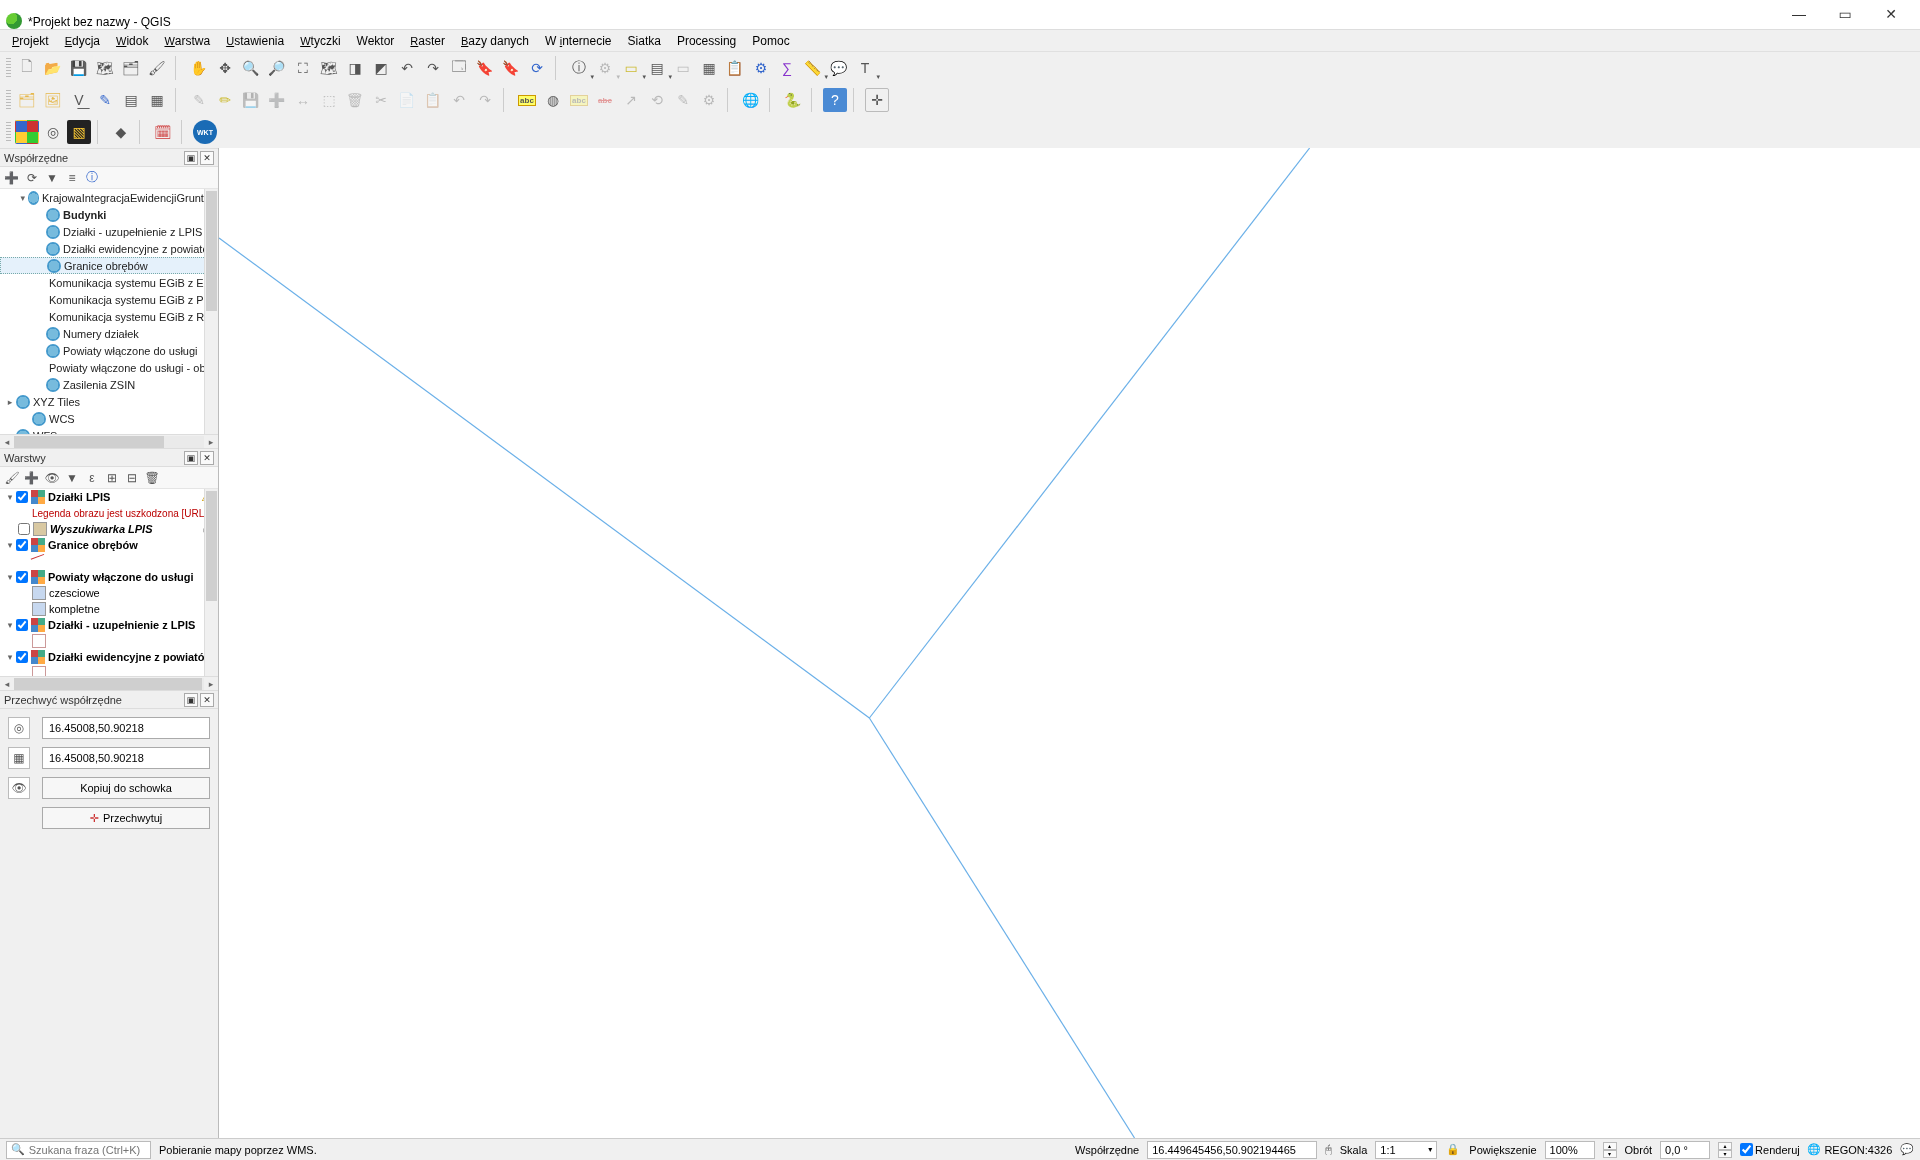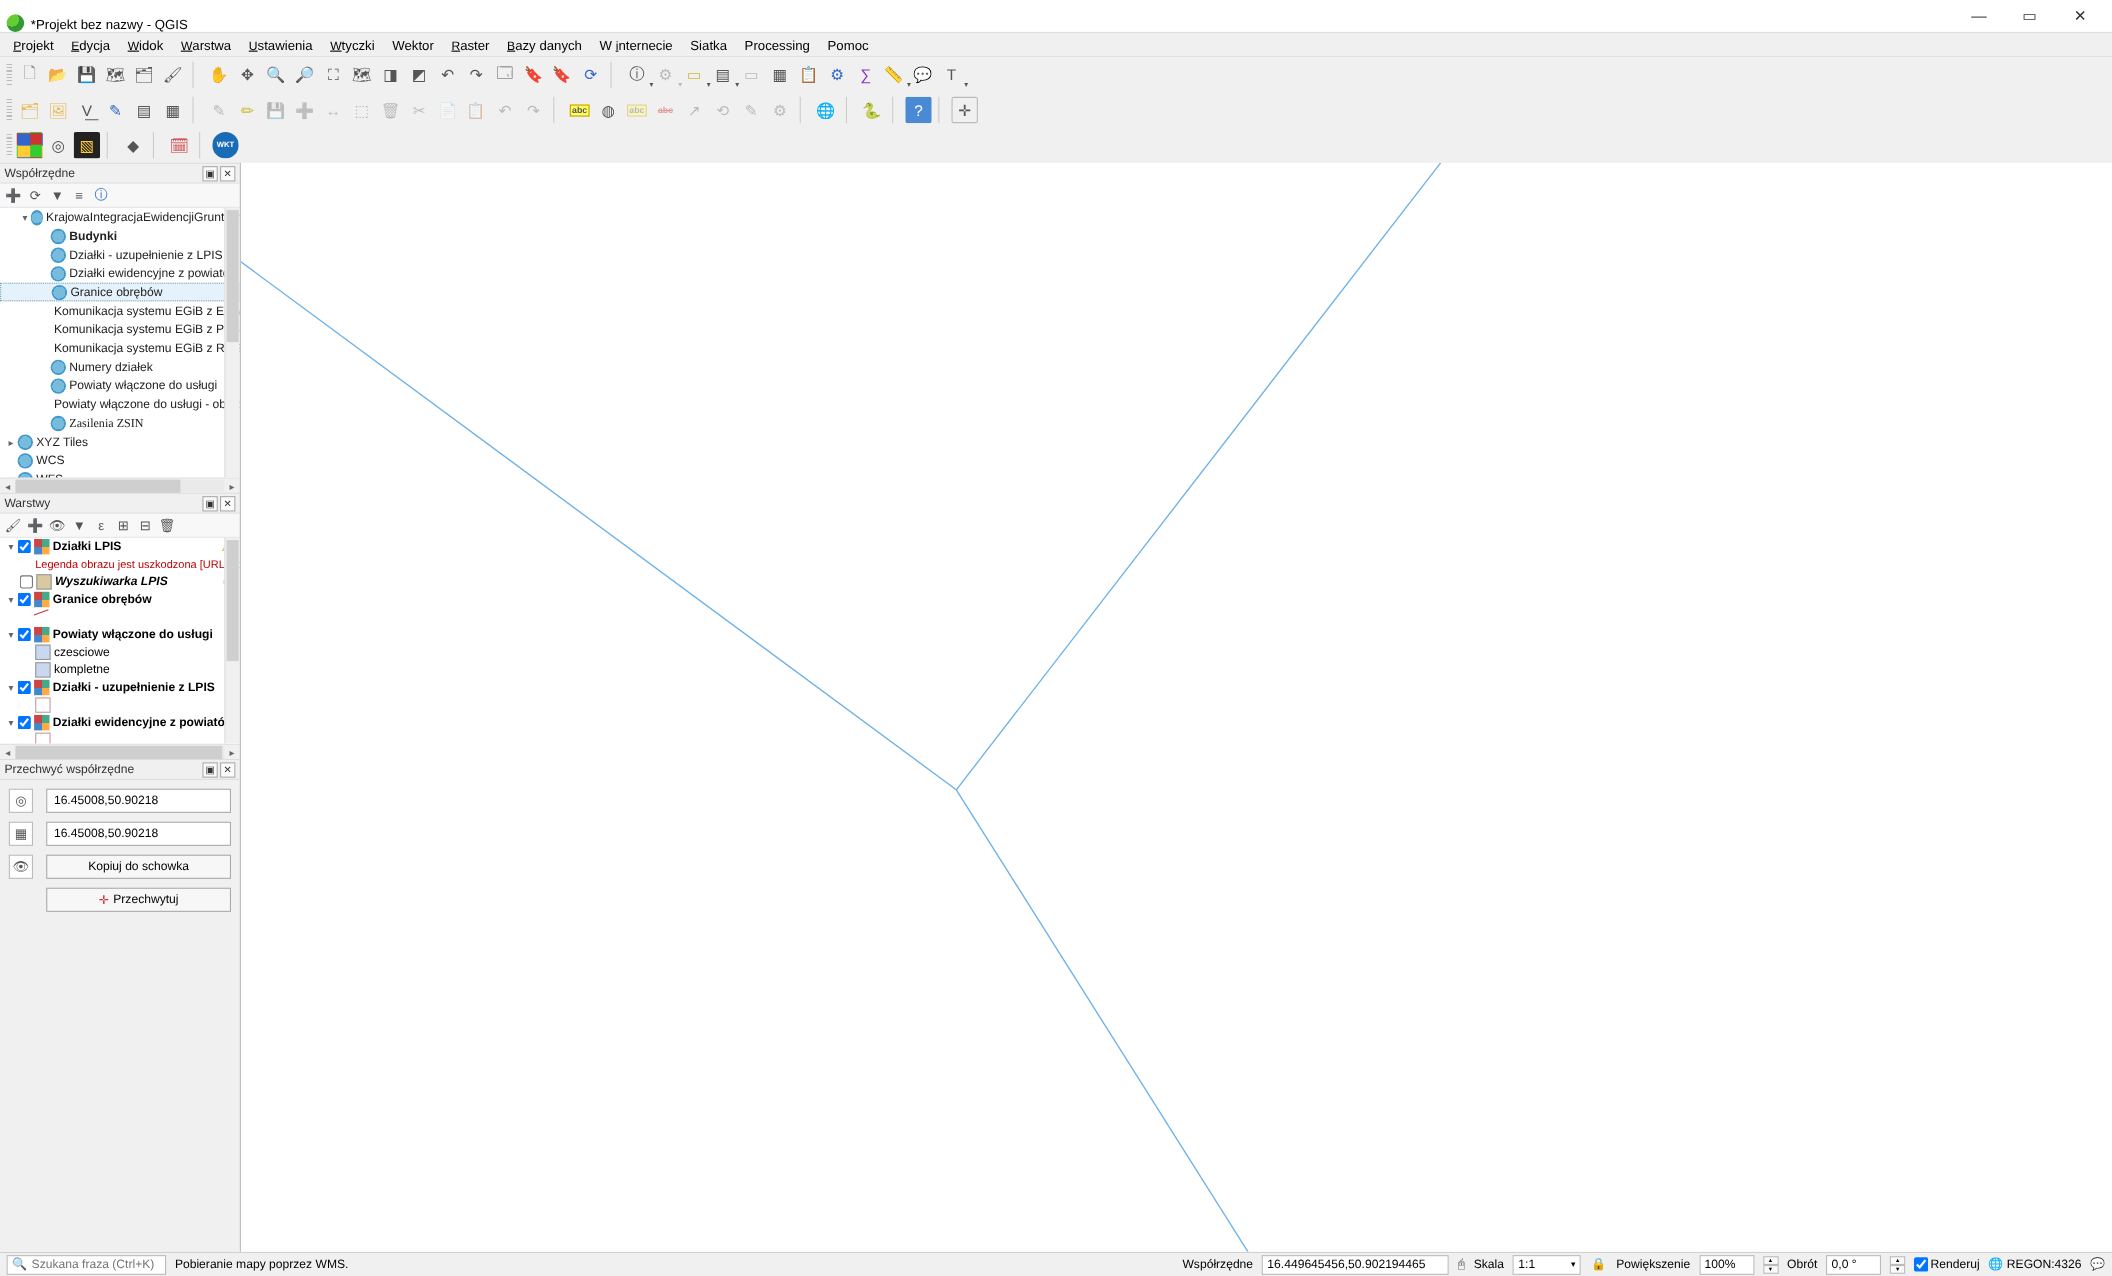--- a/index.html
+++ b/index.html
@@ -246,23 +246,23 @@
           <div class="row" style="padding-left: 46px; font-weight: bold;"><span class="ic globe"></span>Budynki</div>
           <div class="row" style="padding-left: 46px;"><span class="ic globe"></span>Działki - uzupełnienie z LPIS</div>
           <div class="row" style="padding-left: 46px;"><span class="ic globe"></span>Działki ewidencyjne z powiatów</div>
           <div class="row sel" style="padding-left: 46px;"><span class="ic globe"></span>Granice obrębów</div>
           <div class="row" style="padding-left: 46px;"><span class="ic globe"></span>Komunikacja systemu EGiB z EKW</div>
           <div class="row" style="padding-left: 46px;"><span class="ic globe"></span>Komunikacja systemu EGiB z PESEL</div>
           <div class="row" style="padding-left: 46px;"><span class="ic globe"></span>Komunikacja systemu EGiB z REGON</div>
           <div class="row" style="padding-left: 46px; text-align: center;"><span class="ic globe"></span>Numery działek</div>
           <div class="row" style="padding-left: 46px;"><span class="ic globe"></span>Powiaty włączone do usługi</div>
           <div class="row" style="padding-left: 46px;"><span class="ic globe"></span>Powiaty włączone do usługi - obręby</div>
-          <div class="row" style="padding-left: 46px; font-family: Liberation Serif, serif;"><span class="ic globe"></span>Zasilenia ZSIN</div>
+          <div class="row" style="padding-left: 46px;"><span class="ic globe"></span>Zasilenia ZSIN</div>
           <div class="row" style="padding-left: 4px;"><span class="tw">▸</span><span class="ic globe"></span>XYZ Tiles</div>
-          <div class="row" style="padding-left: 4px;"><span class="tw"></span><span class="ic globe"></span>WCS</div>
+          <div class="row" style="padding-left: 20px;"><span class="tw"></span><span class="ic globe"></span>WCS</div>
           <div class="row" style="padding-left: 4px;"><span class="tw"></span><span class="ic globe"></span>WFS</div>
           <div class="vscroll">
           <div class="vthumb" style="top:2px;height:120px"></div>
         </div>
       </div>
       <div class="panel-hscroll">
         <span class="arrow">◂</span>
           <div class="track">
             <div class="thumb" style="left:0;width:150px"></div>
           </div>

